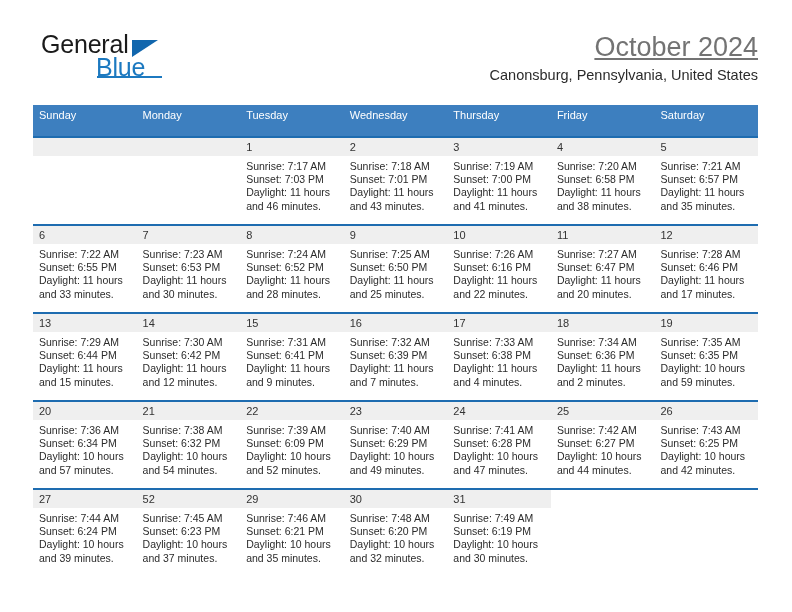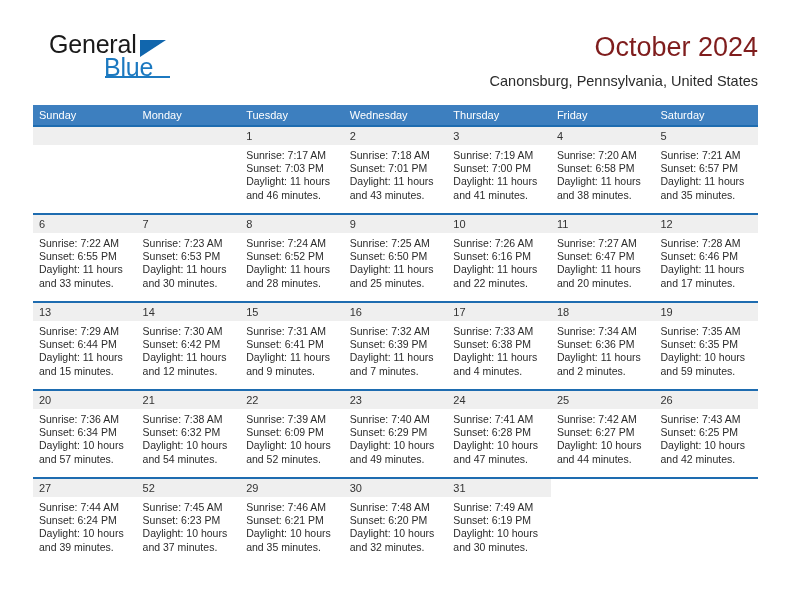--- a/index.html
+++ b/index.html
@@ -24,21 +24,21 @@
   
   .header {
     position: absolute;
     left: 33px;
     top: 30px;
     right: 34px;
     height: 68px;
   }
   .logo {
     position: absolute;
-    left: 16px;
+    left: 8px;
     top: 0;
     width: 230px;
     height: 56px;
   }
   .logo-general {
     position: absolute;
     left: 0;
     top: 0;
     font-size: 25px;
     letter-spacing: -0.2px;
@@ -76,44 +76,45 @@
   }
 
   .title-block {
     position: absolute;
     right: 0;
     top: 0;
     text-align: right;
   }
   .month-title {
     font-size: 27px;
-    color: #7f1d1d;
+    color: #737373;
     line-height: 34px;
     white-space: nowrap;
+    text-decoration: underline;
   }
   .location {
-    margin-top: 8px;
+    margin-top: 2px;
     font-size: 14.5px;
     color: #2b2b2b;
     line-height: 18px;
     white-space: nowrap;
   }
 
   
   .calendar {
     position: absolute;
     left: 33px;
     top: 105px;
     width: 725px;
   }
   .weekday-row {
     display: flex;
     width: 100%;
     background: #3d7fbf;
-    height: 20px;
+    height: 31px;
   }
   .weekday {
     flex: 1 1 0;
     color: #ffffff;
     font-size: 11px;
     line-height: 20px;
     padding-left: 6px;
     box-sizing: border-box;
     white-space: nowrap;
     overflow: hidden;

